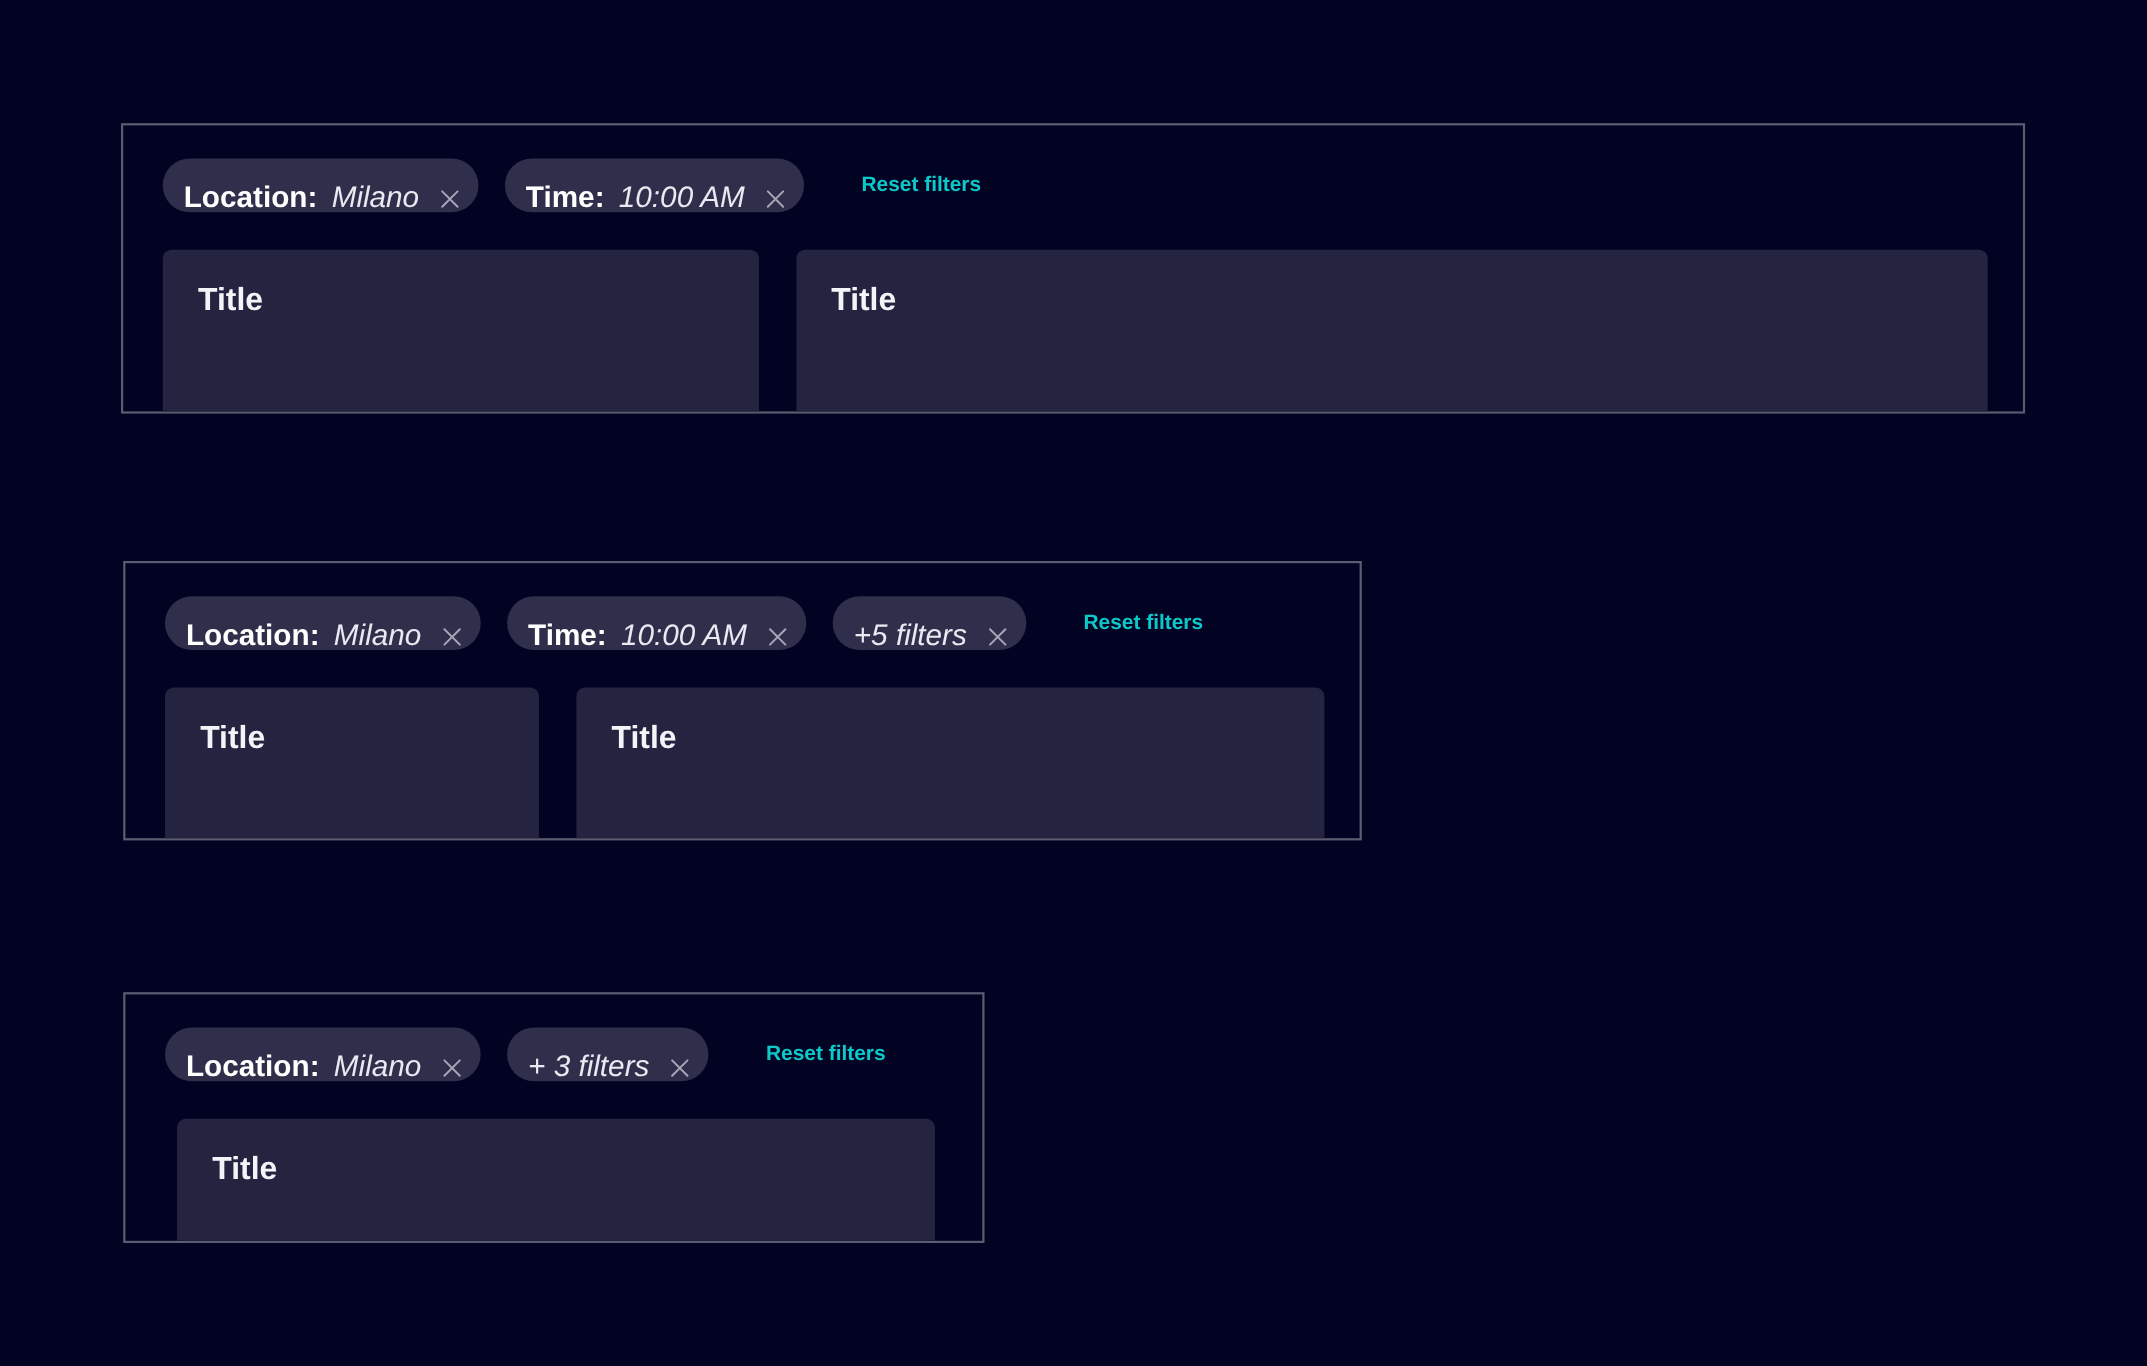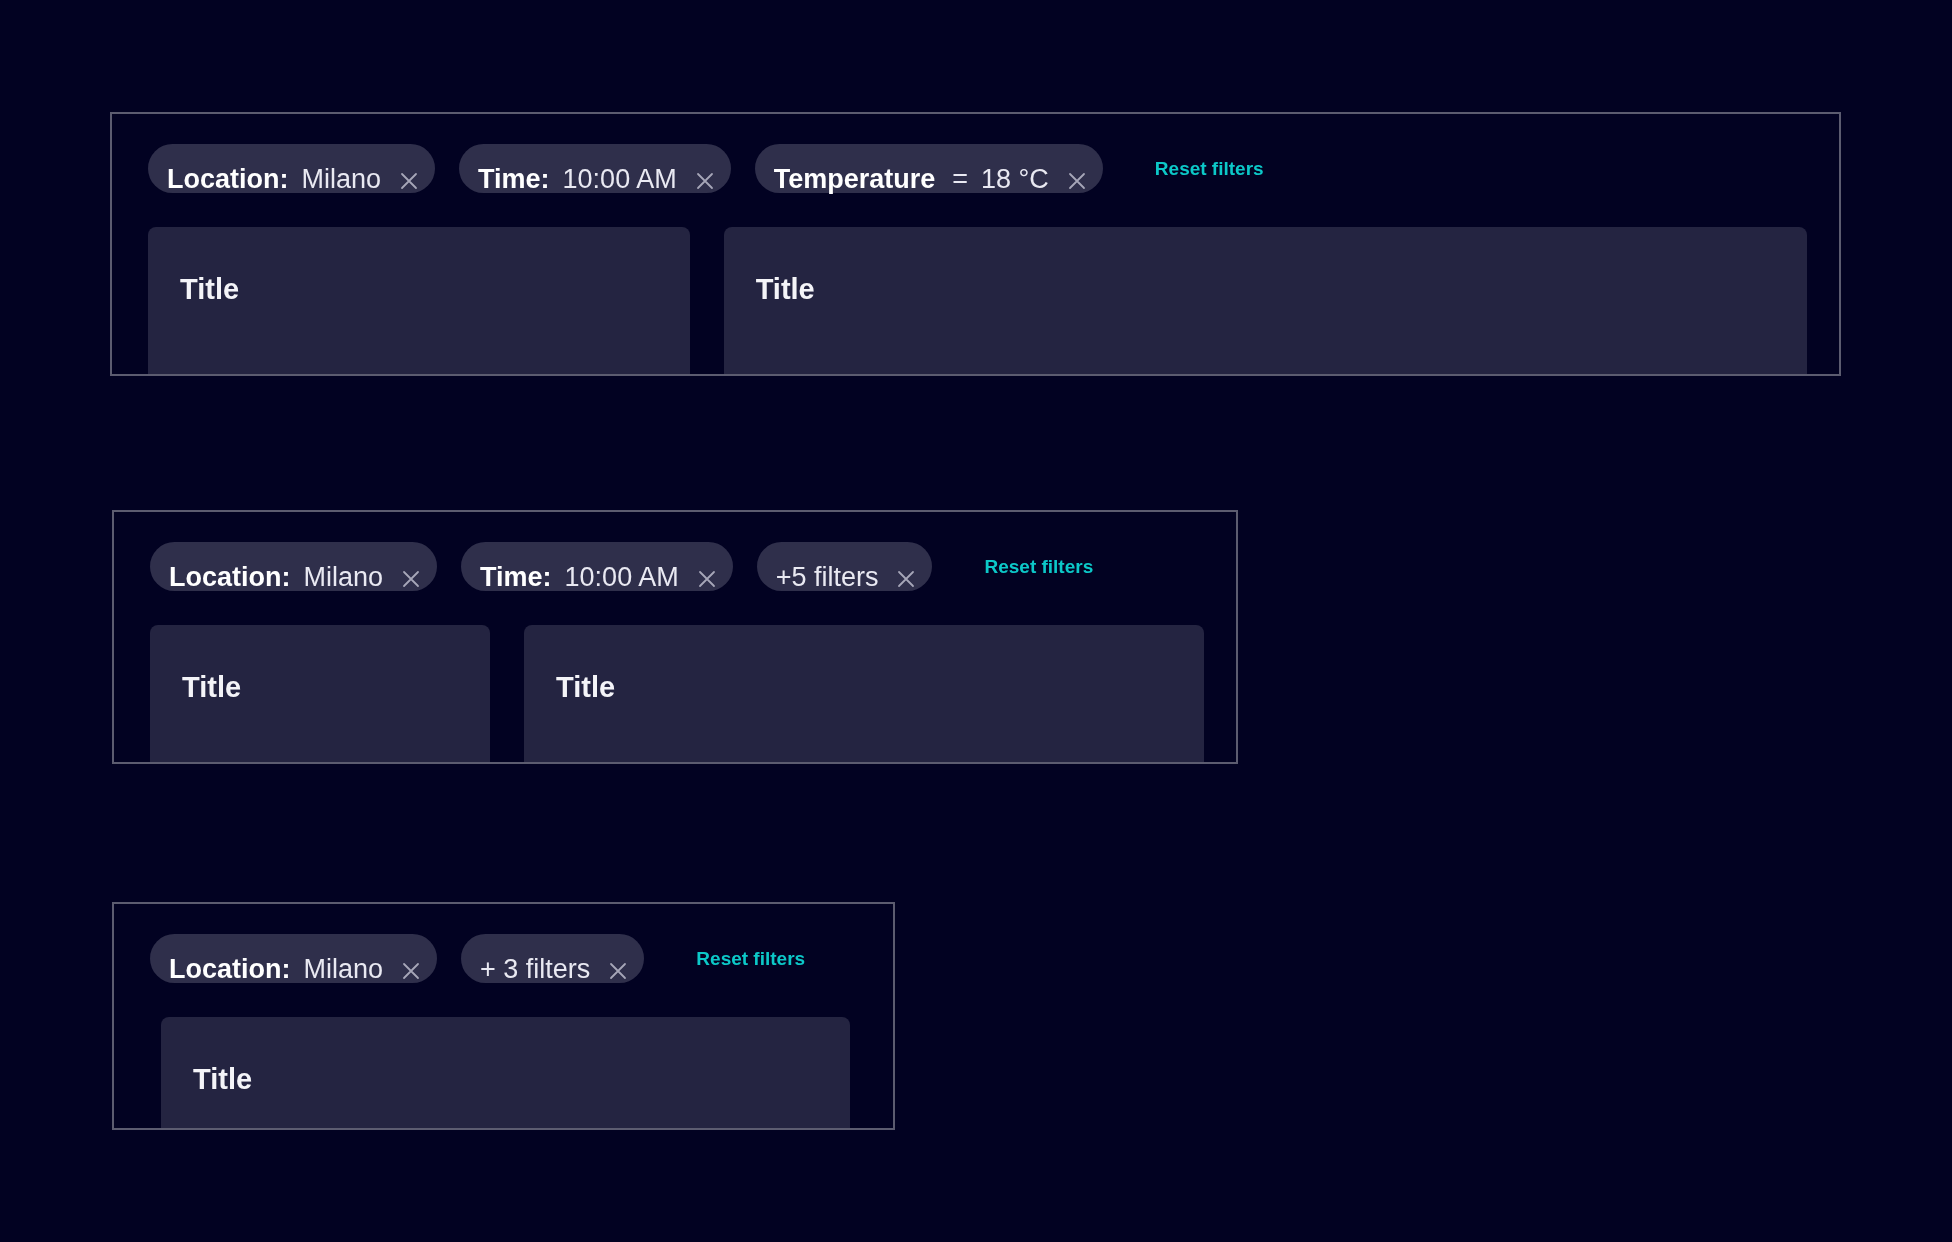--- a/index.html
+++ b/index.html
@@ -38,34 +38,34 @@
     display:inline-flex;align-items:flex-end;
     height:49px;border-radius:25px;
     background:var(--chip-bg);
     padding:0 14px 0 19px;
     font-size:27px;line-height:1;
     color:var(--value-color);
     white-space:nowrap;cursor:default;
   }
   .chip-label{font-weight:700;color:var(--label-color);margin-right:13px;}
   .chip-op{margin-right:13px;margin-left:4px;color:var(--value-color);}
-  .chip-value{color:var(--value-color);}
+  .chip-value{color:var(--value-color);font-style:italic;}
   .chip-x{margin-left:16px;color:var(--icon-color);display:inline-flex;cursor:pointer;flex:0 0 auto;}
   .reset{
     color:var(--accent);font-weight:700;font-size:19px;
     margin-left:28px;cursor:pointer;text-decoration:none;white-space:nowrap;
   }
   .cards{margin-top:34px;display:grid;gap:34px;flex:0 0 auto;}
   .cards-2col{grid-template-columns:1fr 2fr;}
   .cards-1col{grid-template-columns:1fr;}
   .panel-3 .card{margin:0 11px;}
   .card{
     background:var(--card-bg);
     border-radius:8px;
-    padding:46px 32px;
+    padding:30px 32px;
     height:230px;
     box-sizing:border-box;
   }
   .card-title{font-size:29px;font-weight:700;color:var(--title-color);}
 </style>
 </head>
 <body>
 
 <div class="page">
 
@@ -76,30 +76,20 @@
           <span class="chip-value">Milano</span>
           <span class="chip-x">
             <svg width="24" height="24" viewBox="0 0 24 24" fill="none">
               <path d="M5 5 L19 19 M19 5 L5 19" stroke="currentColor" stroke-width="1.8" stroke-linecap="round"></path>
             </svg>
           </span>
         </div>
         <div class="chip">
           <span class="chip-label">Time:</span>
           <span class="chip-value">10:00 AM</span>
-          <span class="chip-x">
-            <svg width="24" height="24" viewBox="0 0 24 24" fill="none">
-              <path d="M5 5 L19 19 M19 5 L5 19" stroke="currentColor" stroke-width="1.8" stroke-linecap="round"></path>
-            </svg>
-          </span>
-        </div>
-        <div class="chip">
-          <span class="chip-label">Temperature</span>
-          <span class="chip-op">=</span>
-          <span class="chip-value">18 °C</span>
           <span class="chip-x">
             <svg width="24" height="24" viewBox="0 0 24 24" fill="none">
               <path d="M5 5 L19 19 M19 5 L5 19" stroke="currentColor" stroke-width="1.8" stroke-linecap="round"></path>
             </svg>
           </span>
         </div>
         <a class="reset">Reset filters</a>
       </div>
     <div class="cards cards-2col">
         <div class="card">

